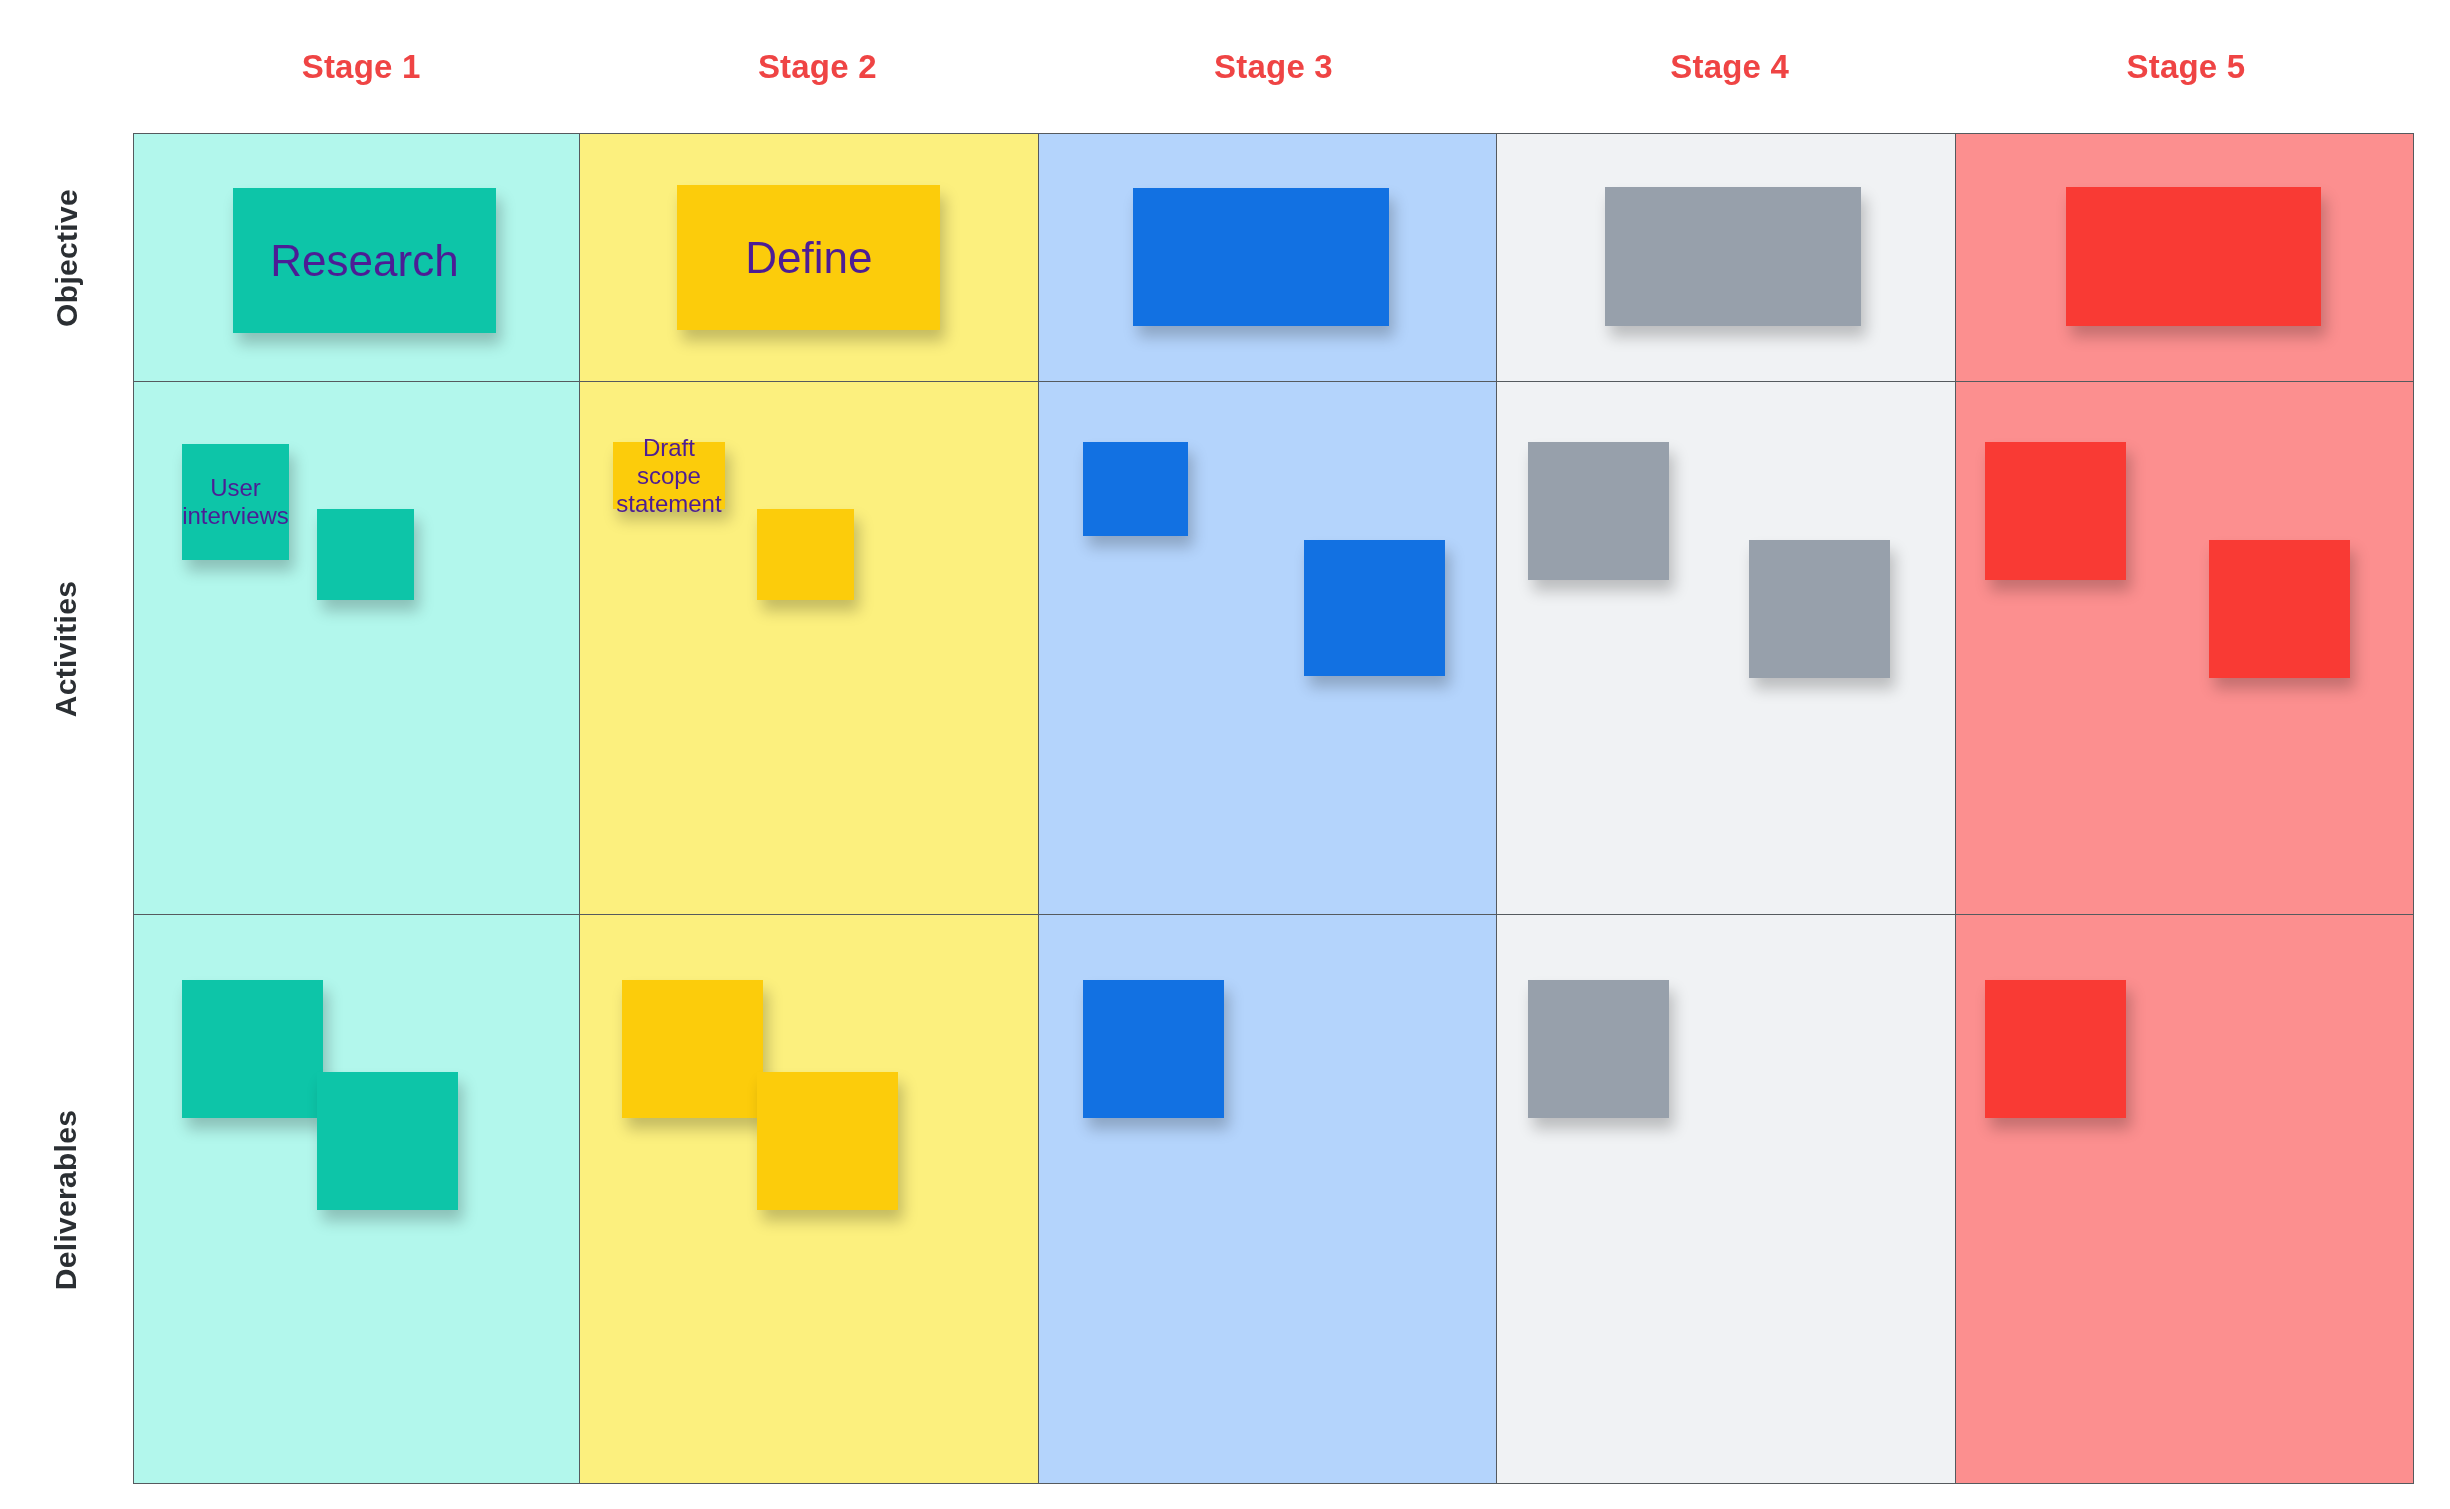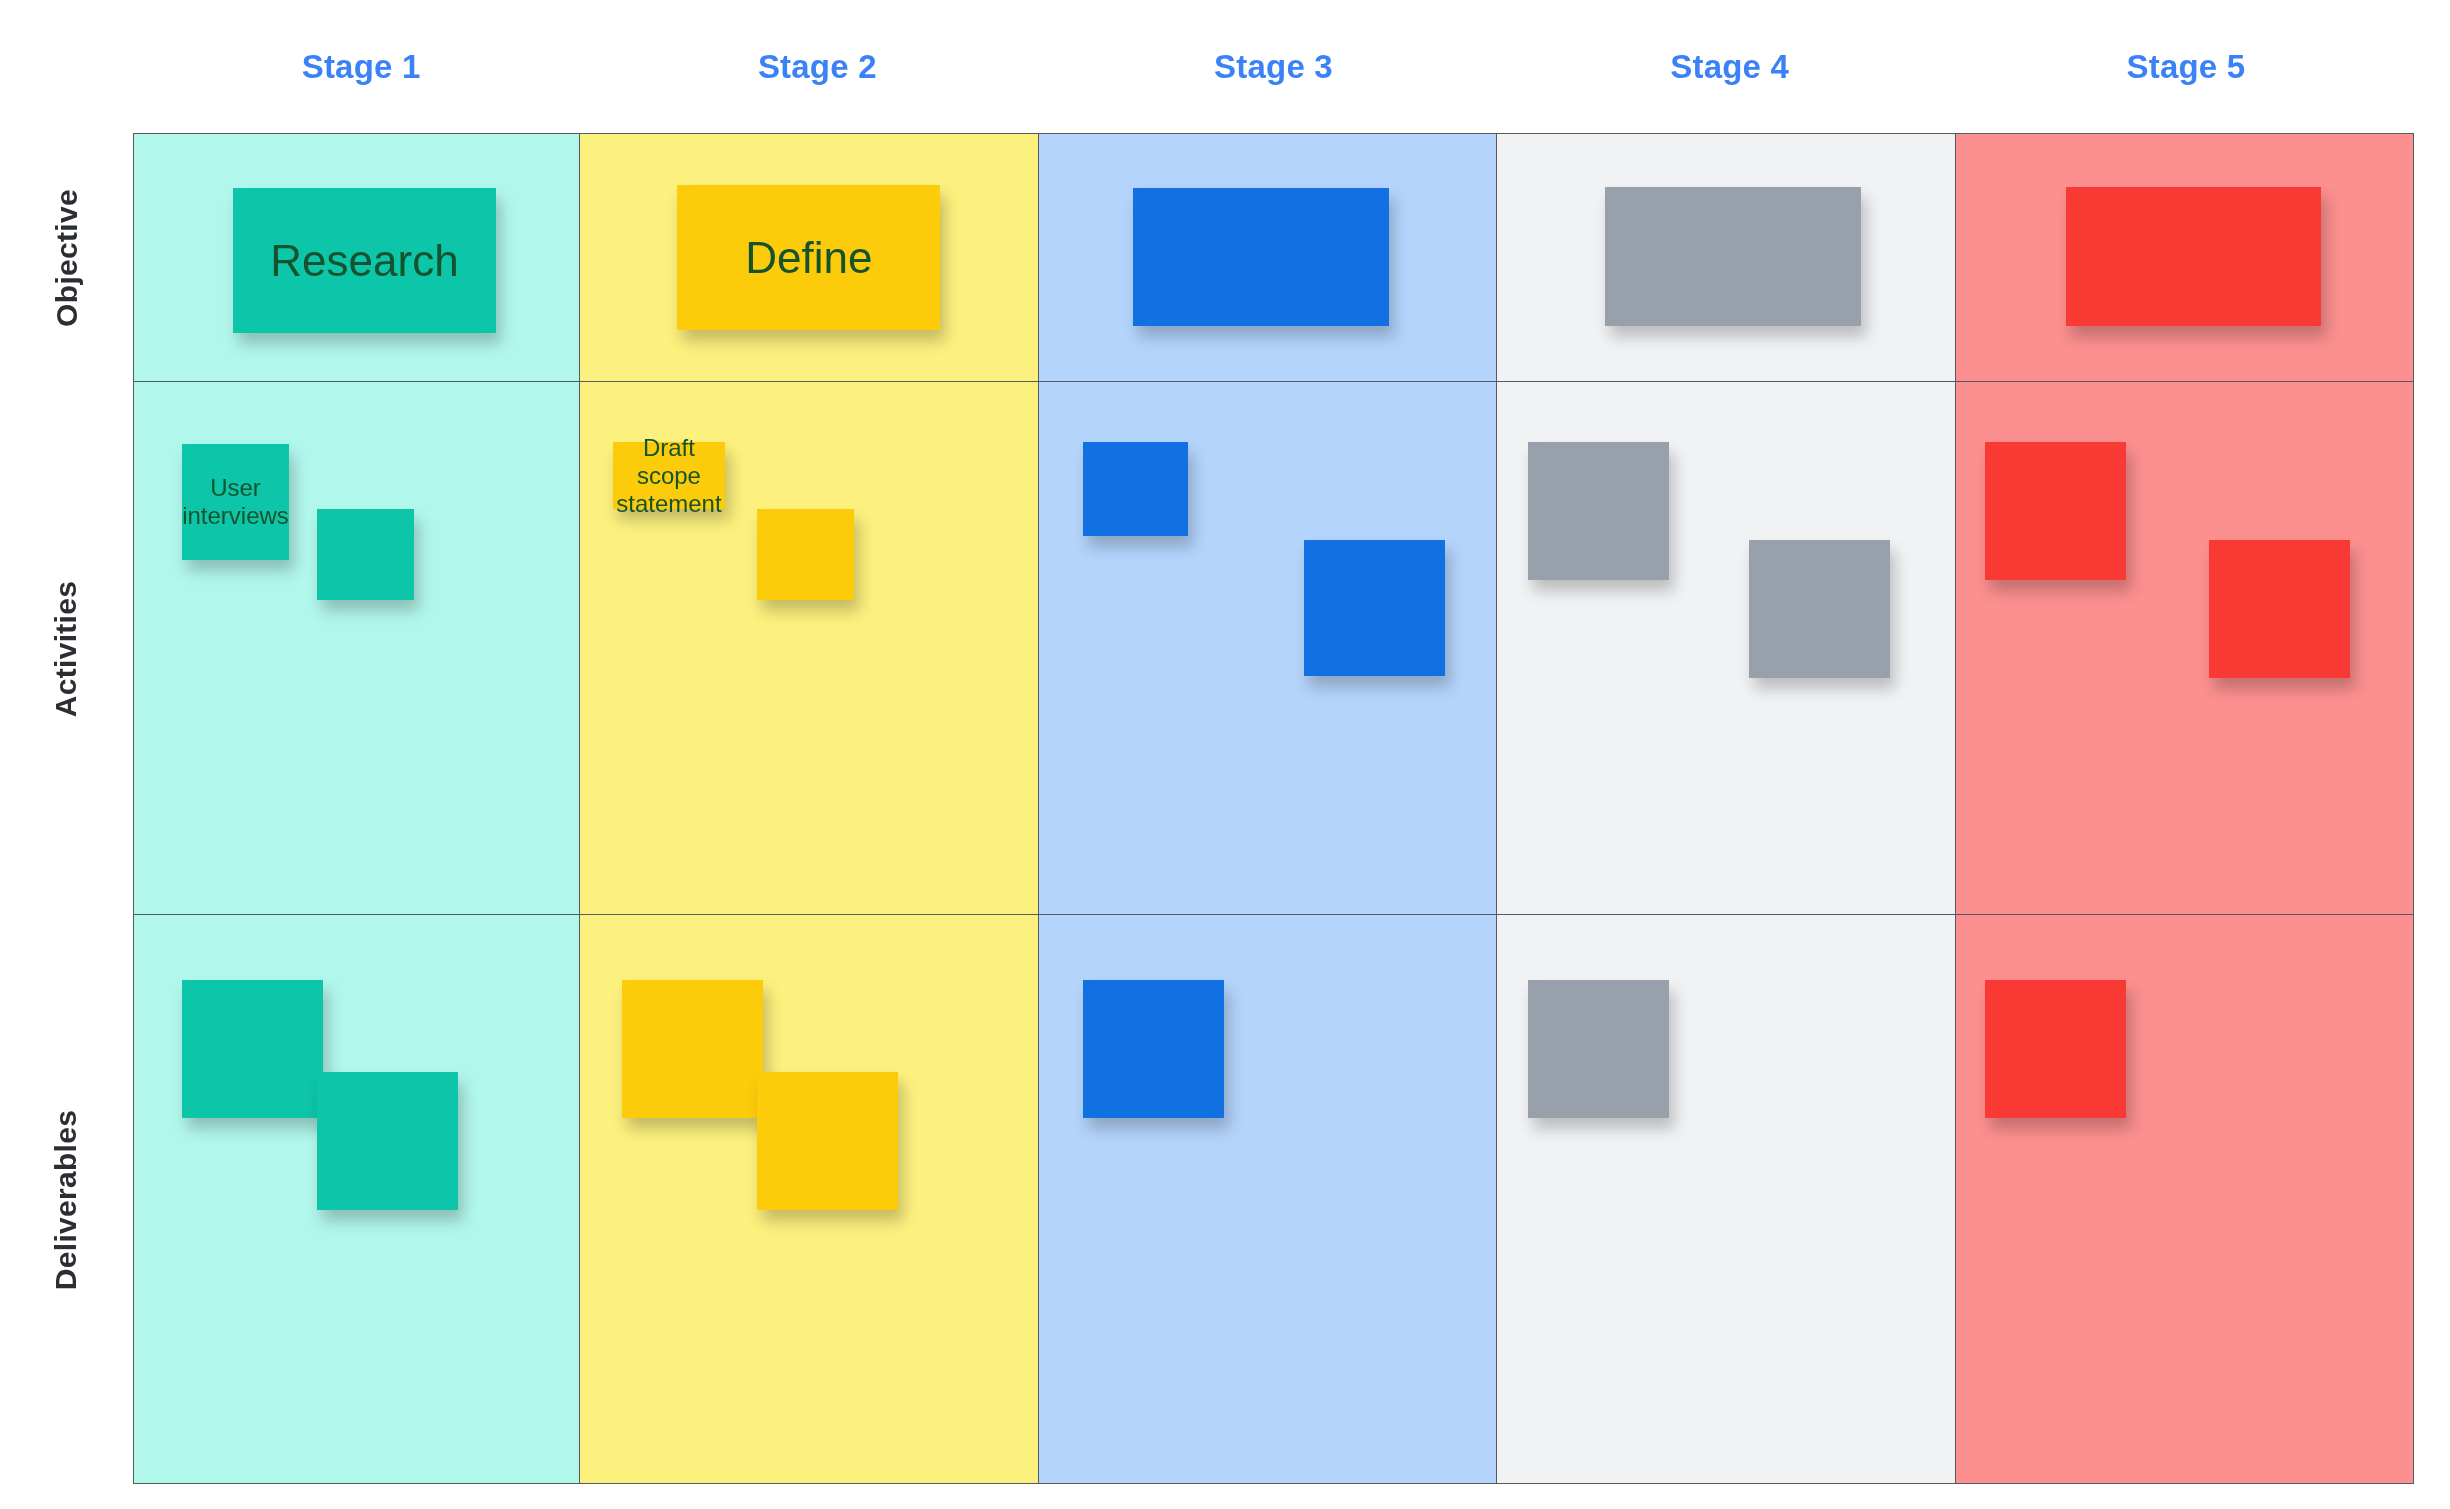--- a/index.html
+++ b/index.html
@@ -32,21 +32,21 @@
     height: 133px;
     display: flex;
   }
   .col-header {
     flex: 1 1 0;
     display: flex;
     align-items: center;
     justify-content: center;
     font-size: 33px;
     font-weight: bold;
-    color: #3b82f6;
+    color: #ef4444;
     letter-spacing: 0.2px;
     user-select: none;
   }
 
   
   .row-labels {
     position: absolute;
     left: 0px;
     top: 133px;
     width: 133px;
@@ -101,21 +101,21 @@
   .grid-row + .grid-row .cell { margin-top: -0.9px; }
 
   
   .note {
     position: absolute;
     box-sizing: border-box;
     display: flex;
     align-items: center;
     justify-content: center;
     text-align: center;
-    color: #14532d;
+    color: #4c1d95;
     box-shadow: 5.3px 10.5px 14px rgba(0,0,0,0.22);
     padding: 5.3px 8.8px;
     line-height: 1.16;
     user-select: none;
   }
   .note.big   { font-size: 44px; }
   .note.small { font-size: 24px; }
 </style>
 </head>
 <body style="background: rgb(255, 255, 255);">

